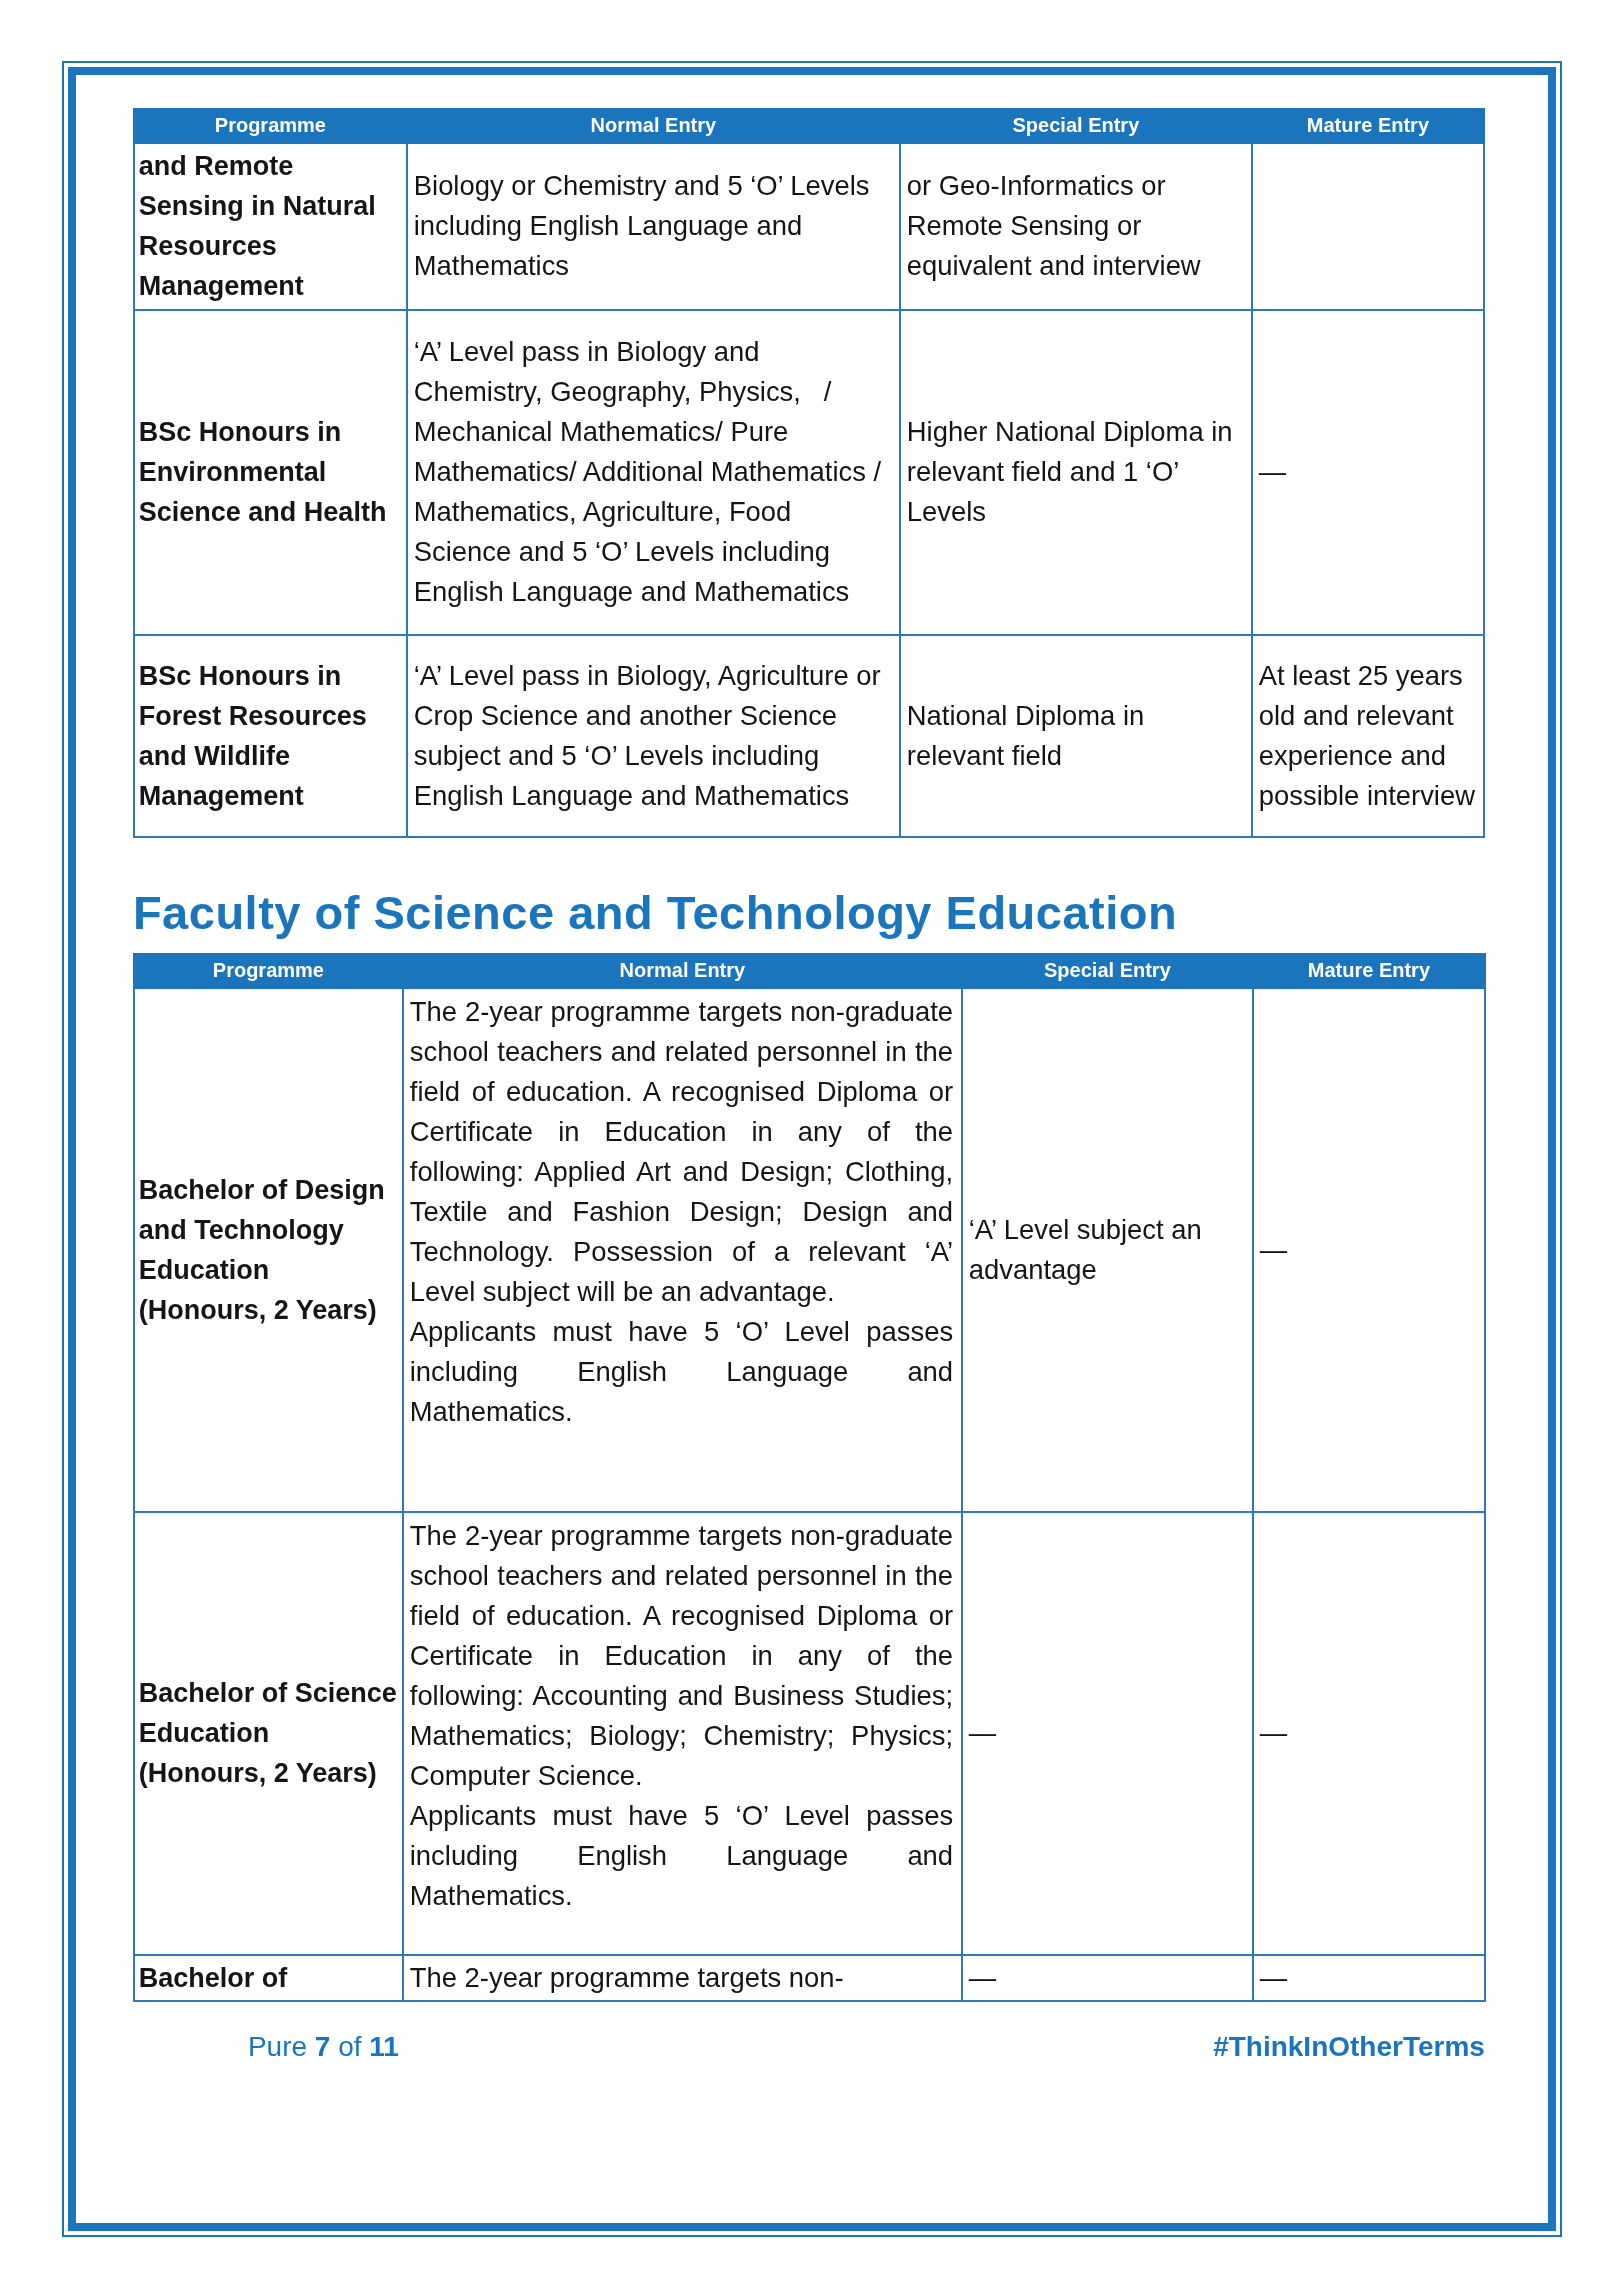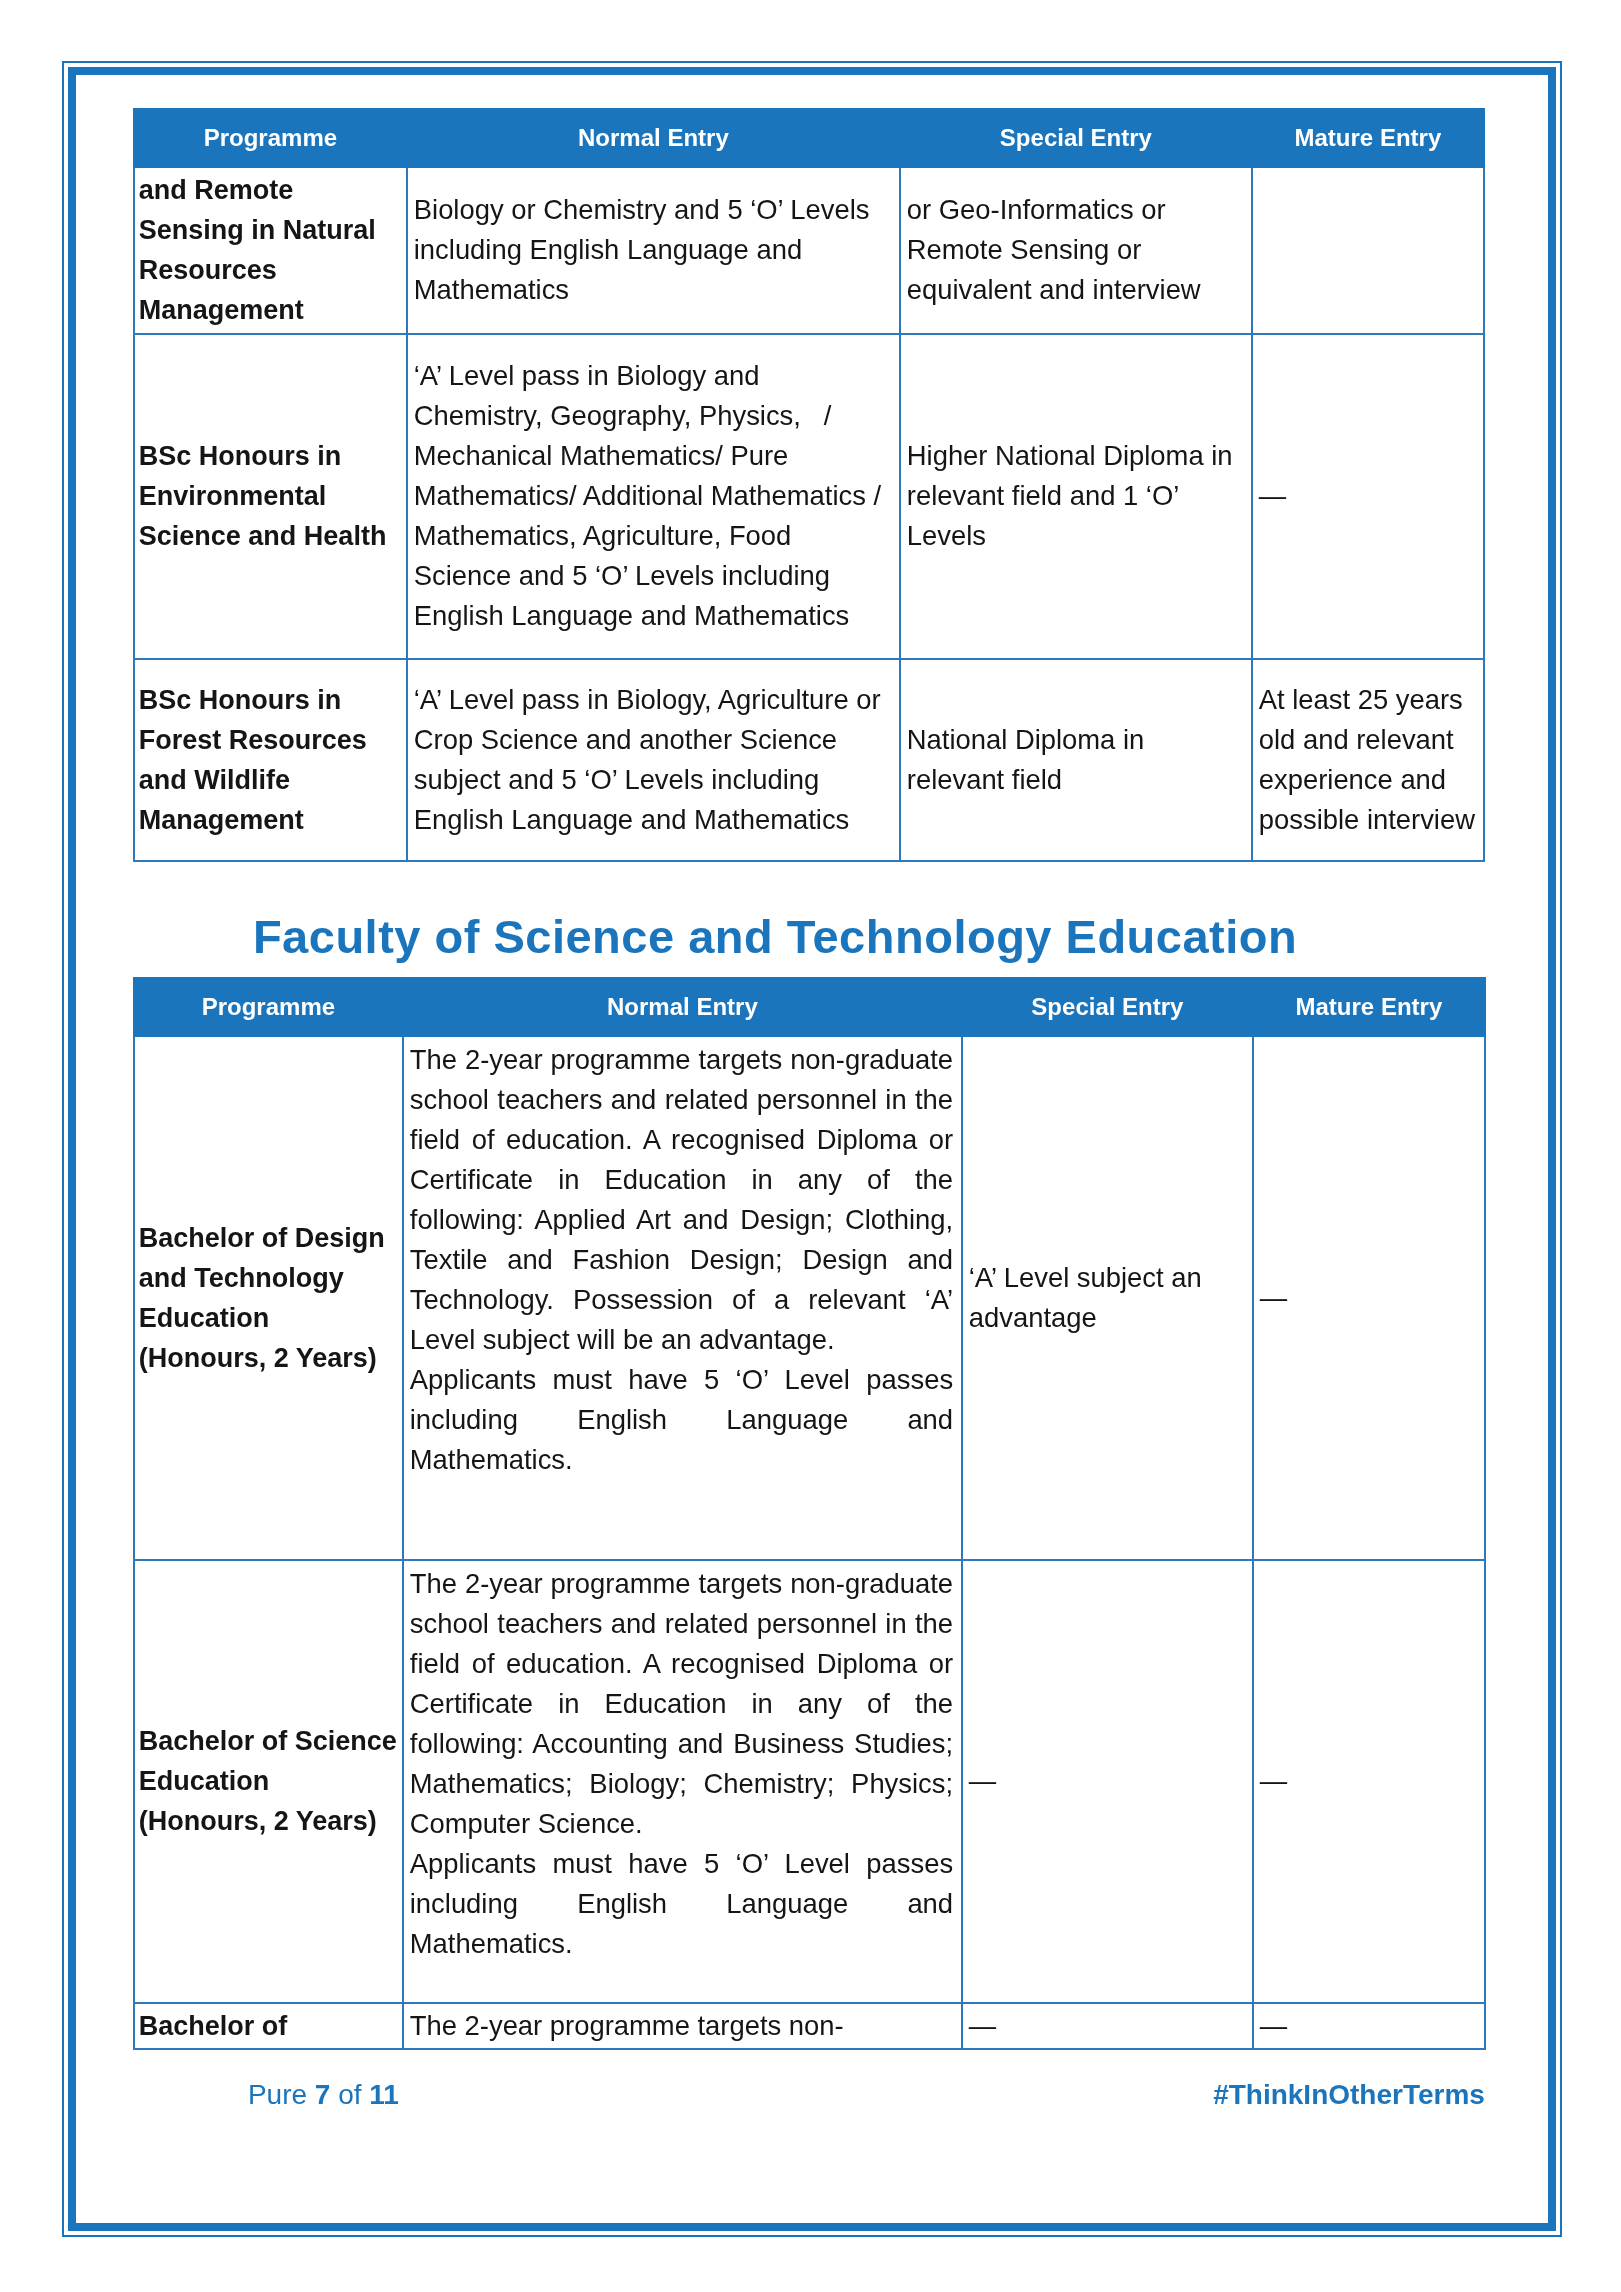--- a/index.html
+++ b/index.html
@@ -22,42 +22,42 @@
   }
   .hashtag-top{
     margin-top:25.5px;text-align:center;color:var(--blue);
     font-weight:bold;font-size:28px;
   }
   .tables-wrap{margin-left:57px;width:1351px;}
   table{border-collapse:collapse;table-layout:fixed;width:1351px;}
   th,td{border:2px solid var(--grid);}
   th{
     background:var(--blue);border-color:var(--blue);color:#ffffff;
-    font-size:24px;font-weight:bold;text-align:center;vertical-align:middle;
-    height:58px;padding:0 3.9px;
+    font-size:20px;font-weight:bold;text-align:center;vertical-align:middle;
+    height:34px;padding:0 3.9px;
   }
   td{
     font-size:27.4px;line-height:40px;vertical-align:middle;
     padding:2px 7.8px 2px 5.9px;overflow:hidden;
   }
   .prog{font-weight:bold;font-size:27px;padding-left:3.9px;padding-right:2px;}
   .t1{margin-top:33px;}
   .t1 .r1{height:167px;}
   .t1 .r2{height:325px;}
   .t1 .r3{height:202px;}
   .t2{margin-top:12.7px;}
   .t2 .r1{height:524px;}
   .t2 .r2{height:443px;}
   .t2 .r3{height:44px;}
   .prewrap{white-space:pre-wrap;}
   .justify{vertical-align:top;text-align:justify;padding-top:3.9px;}
   .clip535{height:513px;overflow:hidden;}
   .clip452{height:431px;overflow:hidden;}
   .faculty-heading{
-    margin-top:47px;margin-left:120px;
+    margin-top:47px;
     color:var(--blue);font-size:47px;font-weight:800;letter-spacing:0.5px;
   }
   .footer{
     margin-top:29px;margin-left:57px;width:1351px;
     display:flex;justify-content:space-between;align-items:baseline;
     color:var(--blue);font-size:28px;
   }
   .footer .page-ind{margin-left:58px;font-weight:normal;}
   .footer .page-ind b{font-weight:bold;}
   .footer .tag{margin-right:56px;font-weight:bold;}

